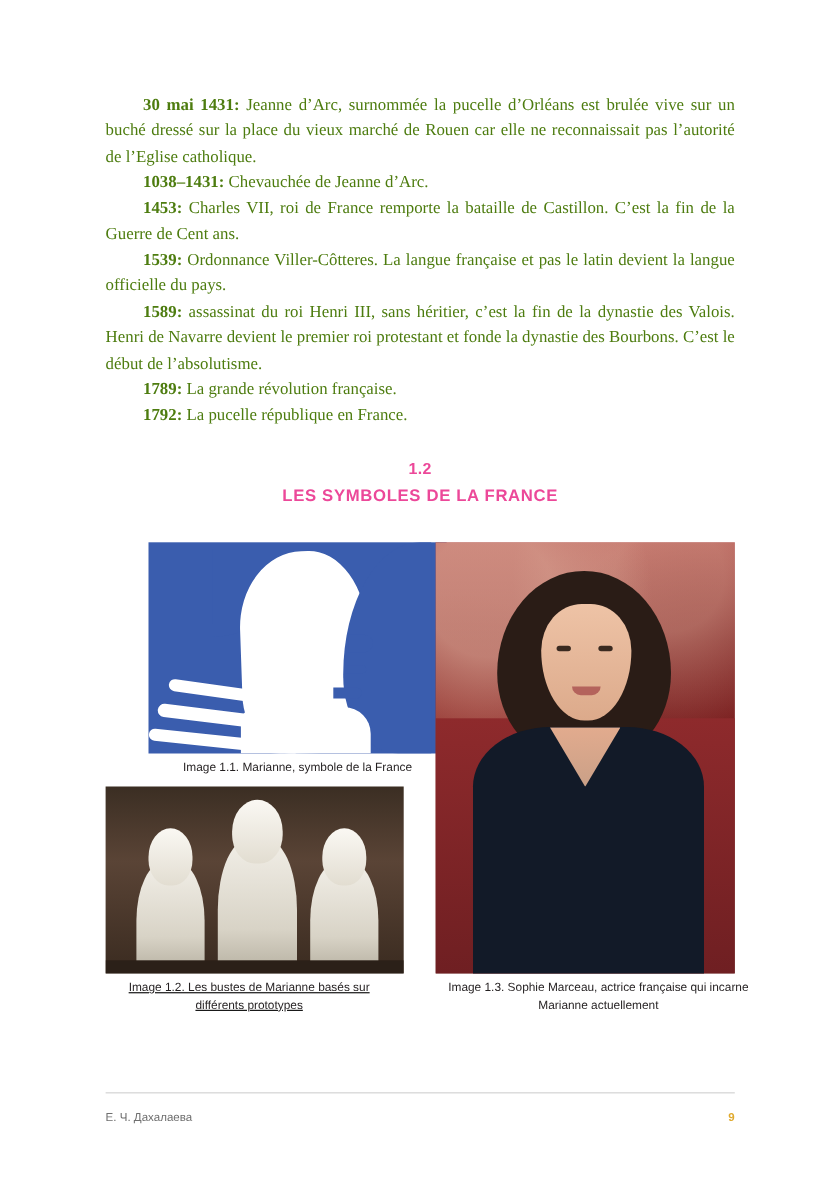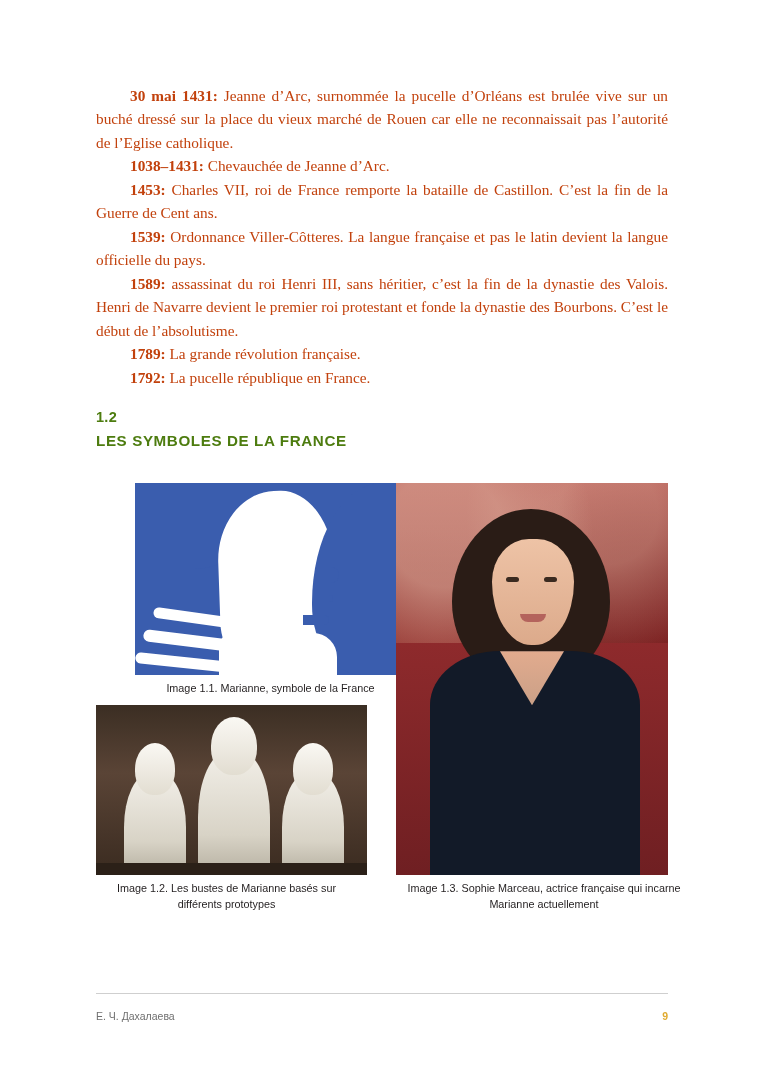--- a/index.html
+++ b/index.html
@@ -24,37 +24,37 @@
     position: absolute;
     left: 96px;
     top: 84px;
     width: 572px;
   }
   
   .para {
     font-family: "Liberation Serif", serif;
     font-size: 15.3px;
     line-height: 1.52;
-    color: #c2410c;
+    color: #4d7c0f;
     text-align: justify;
     text-indent: 34px;
     margin: 0 0 0.5px 0;
   }
   .para b {
     font-weight: bold;
   }
   .para.tight {
     margin-bottom: 0;
   }
   
   .section-head {
-    margin-top: 20px;
-    text-align: left;
+    margin-top: 30px;
+    text-align: center;
     font-family: "Liberation Sans", sans-serif;
-    color: #4d7c0f;
+    color: #ec4899;
   }
   .section-num {
     font-size: 14.5px;
     font-weight: bold;
     letter-spacing: 0.3px;
     margin-bottom: 7px;
   }
   .section-title {
     font-size: 15.2px;
     font-weight: bold;
@@ -174,21 +174,21 @@
   .m-hair {
     position: absolute;
     left: 58px;
     top: 6px;
     width: 70px;
     height: 80px;
     background: #3a5dae;
     border-radius: 0 0 70px 0;
   }
   
-  .fig-busts { left: 0; top: 222px; width: 261px; }
+  .fig-busts { left: 0; top: 222px; width: 261px; text-decoration: underline; }
   .busts-box {
     width: 271px;
     height: 170px;
     background: linear-gradient(180deg, #3b2e23 0%, #5a4436 40%, #3a2b20 100%);
     position: relative;
     overflow: hidden;
   }
   .bust {
     position: absolute;
     bottom: 4px;

